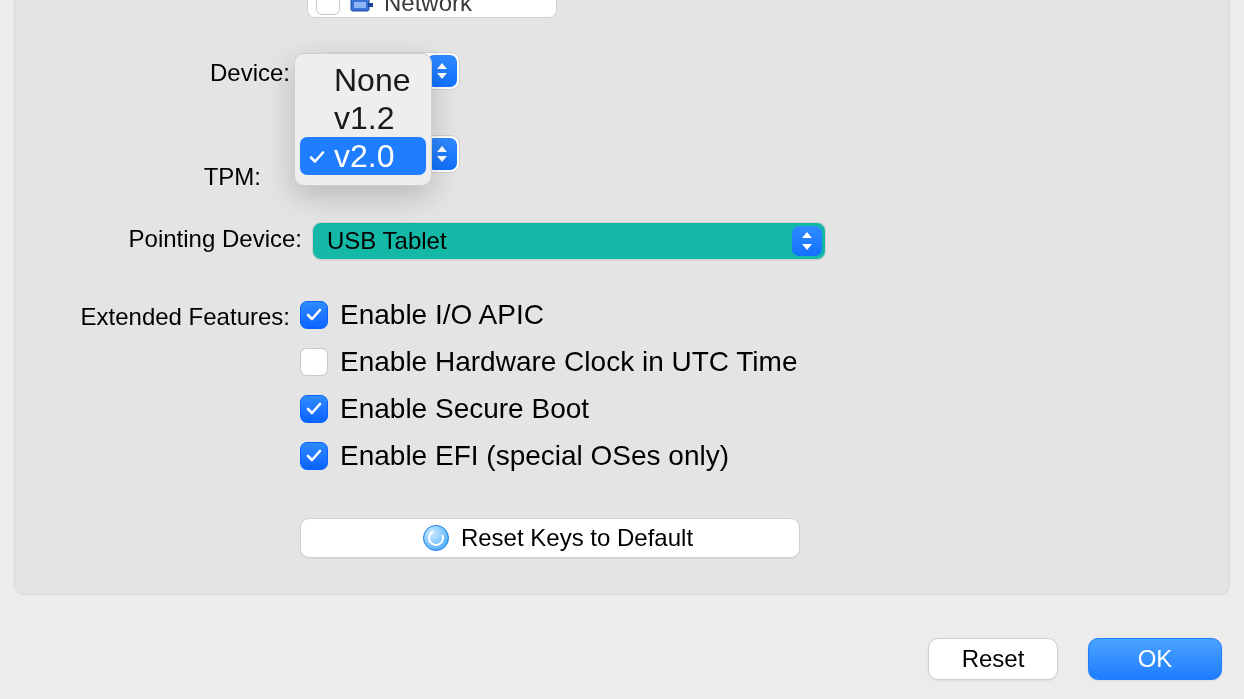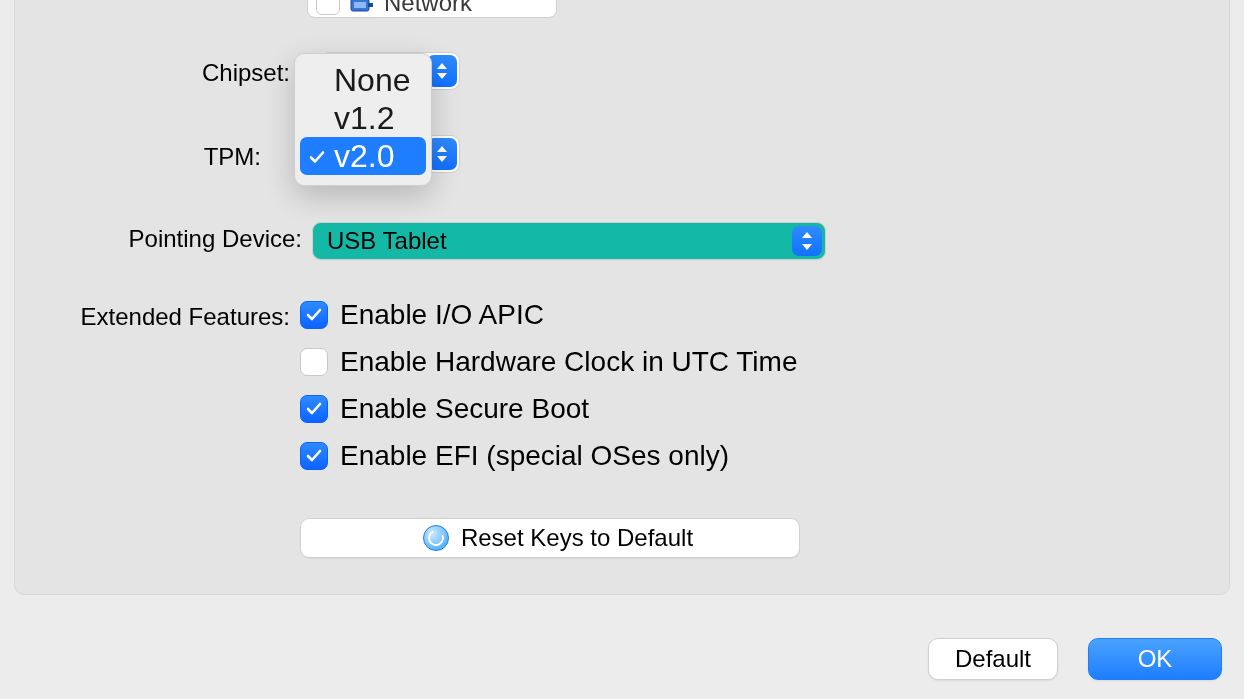--- a/index.html
+++ b/index.html
@@ -230,32 +230,32 @@
     <svg width="24" height="20" viewBox="0 0 24 20">
       <rect x="1" y="4" width="18" height="12" rx="2" fill="#3a73d8" stroke="#164a9e"></rect>
       <rect x="4" y="7" width="12" height="6" fill="#8fb7f2"></rect>
       <rect x="18" y="8" width="5" height="4" fill="#164a9e"></rect>
     </svg>
   </span>
   <span class="net-label">Network</span>
 </div>
 
 <div class="row" style="left:0; top:56px;">
-  <div class="label-col">Chipset:</div>
+  <div class="label-col">Device:</div>
 </div>
 
 <div class="ghost-frame" style="left:320px; top:52px; width:140px;"></div>
 <div class="ghost-cap" style="left:427px; top:55px;">
   <svg width="14" height="20" viewBox="0 0 14 20">
       <path d="M7 2 L12 8 L2 8 Z M7 18 L2 12 L12 12 Z" fill="#fff"></path>
     </svg>
 </div>
 
 <div class="row" style="left:0; top:140px;">
-  <div class="label-col" style="width:271px;">TPM:</div>
+  <div class="label-col" style="width:271px;margin-top:20px;">TPM:</div>
 </div>
 <div class="ghost-frame" style="left:320px; top:135px; width:140px;"></div>
 <div class="ghost-cap" style="left:427px; top:138px;">
   <svg width="14" height="20" viewBox="0 0 14 20">
       <path d="M7 2 L12 8 L2 8 Z M7 18 L2 12 L12 12 Z" fill="#fff"></path>
     </svg>
 </div>
 
 <div class="popover">
   <div class="opt">
@@ -321,17 +321,17 @@
     </div>
 
     <div class="reset-btn">
       <span class="reset-icon"></span>
       <span>Reset Keys to Default</span>
     </div>
   </div>
 </div>
 
 <div class="btn btn-cancel">
-  <span>Default</span>
+  <span>Reset</span>
 </div>
 <div class="btn btn-ok">
   <span>OK</span>
 </div>
 
 </body></html>

